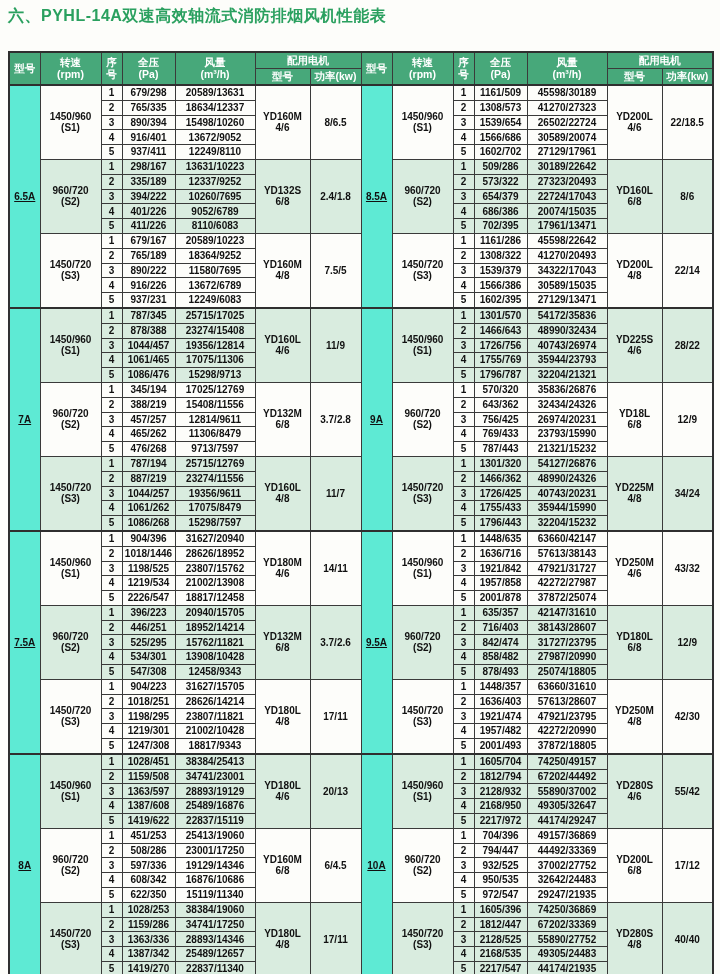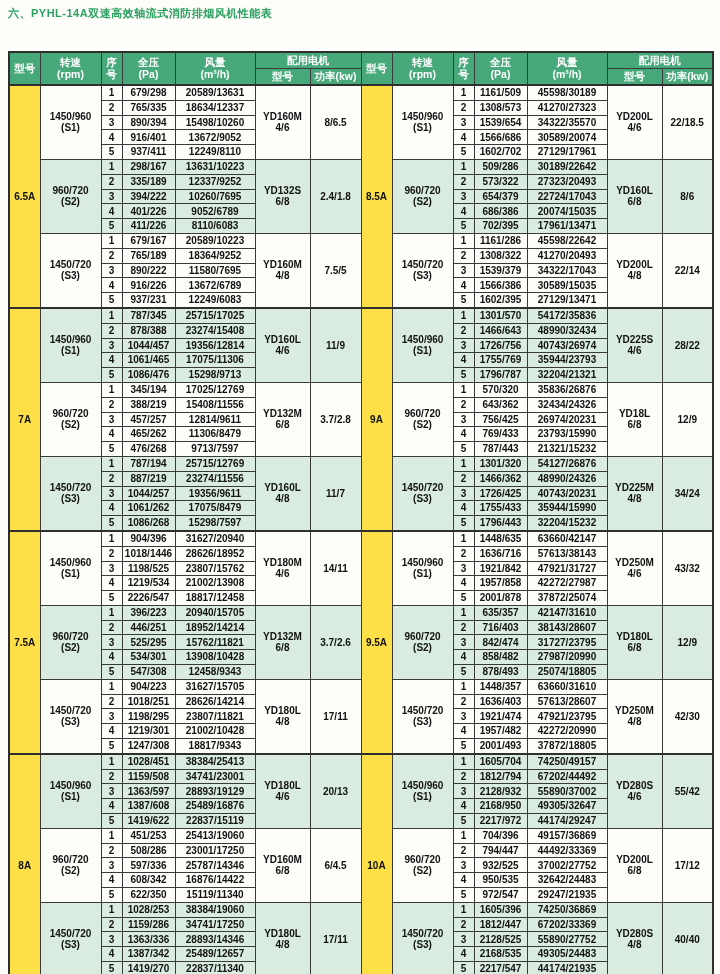--- a/index.html
+++ b/index.html
@@ -3,21 +3,21 @@
 <meta charset="utf-8">
 <style>
   html,body{margin:0;padding:0;background:#f4f4f0;}
   .page{
     width:720px;height:974px;background:#fdfdfa;position:relative;
     font-family:"Liberation Sans","DejaVu Sans",sans-serif;
     overflow:hidden;
   }
   .title{
     position:absolute;left:8px;top:6px;margin:0;
-    font-size:11px;font-weight:bold;letter-spacing:0.5px;
+    font-size:16px;font-weight:bold;letter-spacing:0.5px;
   }
   table.perf{
     position:absolute;left:8px;top:51px;
     border-collapse:collapse;table-layout:fixed;width:704px;
     font-size:10px;font-weight:bold;color:#111;
   }
   table.perf th, table.perf td{
     border:1px solid #3a3a3a;text-align:center;vertical-align:middle;
     padding:0;overflow:hidden;white-space:pre-line;line-height:1.15;
   }
@@ -26,21 +26,21 @@
   }
   table.perf td{height:13.8px;}
   td.rspan{line-height:1.3;}
   tr.model-start td{border-top:2px solid #2f2f2f;}
   table.perf{border:2px solid #2f2f2f;}
   .num{letter-spacing:0;}
 </style>
 <style>.title{color:#2aa05f;}
    table.perf thead th{background:#47a87a;}
    td.band{background:#d9ecdf;}
-   td.model-cell{background:#fde047;}</style></head>
+   td.model-cell{background:#5eead4;text-decoration:underline;}</style></head>
 <body>
 
 <div class="page">
   <h1 class="title">六、PYHL-14A双速高效轴流式消防排烟风机性能表</h1>
 
   <table class="perf">
     <colgroup>
       <col style="width:31px">
         <col style="width:61px">
         <col style="width:21px">
@@ -114,21 +114,21 @@
           <td class="num">2</td>
           <td class="num">1308/573</td>
           <td class="num">41270/27323</td>
         </tr>
         <tr>
           <td class="num">3</td>
           <td class="num">890/394</td>
           <td class="num">15498/10260</td>
           <td class="num">3</td>
           <td class="num">1539/654</td>
-          <td class="num">34322/35570</td>
+          <td class="num">26502/22724</td>
         </tr>
         <tr>
           <td class="num">4</td>
           <td class="num">916/401</td>
           <td class="num">13672/9052</td>
           <td class="num">4</td>
           <td class="num">1566/686</td>
           <td class="num">30589/20074</td>
         </tr>
         <tr>
@@ -617,29 +617,29 @@
           <td class="num">2</td>
           <td class="num">508/286</td>
           <td class="num">23001/17250</td>
           <td class="num">2</td>
           <td class="num">794/447</td>
           <td class="num">44492/33369</td>
         </tr>
         <tr>
           <td class="num">3</td>
           <td class="num">597/336</td>
-          <td class="num">25787/14346</td>
+          <td class="num">19129/14346</td>
           <td class="num">3</td>
           <td class="num">932/525</td>
           <td class="num">37002/27752</td>
         </tr>
         <tr>
           <td class="num">4</td>
           <td class="num">608/342</td>
-          <td class="num">16876/14422</td>
+          <td class="num">16876/10686</td>
           <td class="num">4</td>
           <td class="num">950/535</td>
           <td class="num">32642/24483</td>
         </tr>
         <tr>
           <td class="num">5</td>
           <td class="num">622/350</td>
           <td class="num">15119/11340</td>
           <td class="num">5</td>
           <td class="num">972/547</td>

